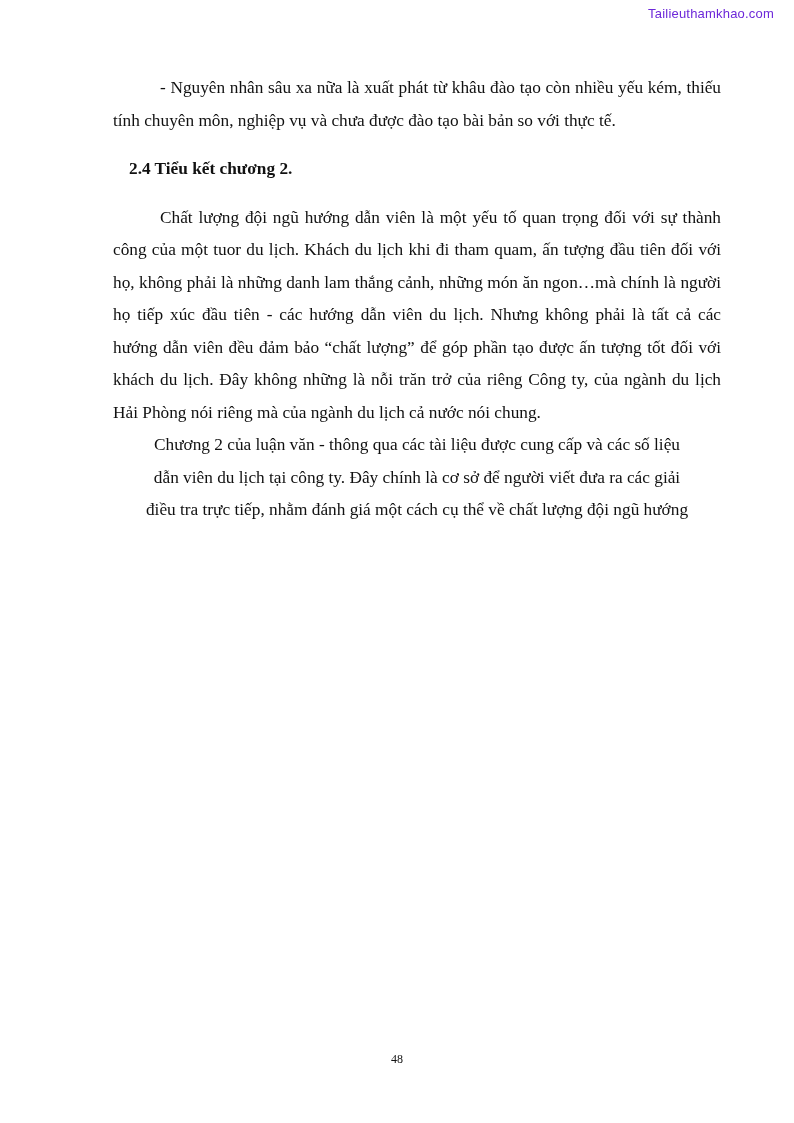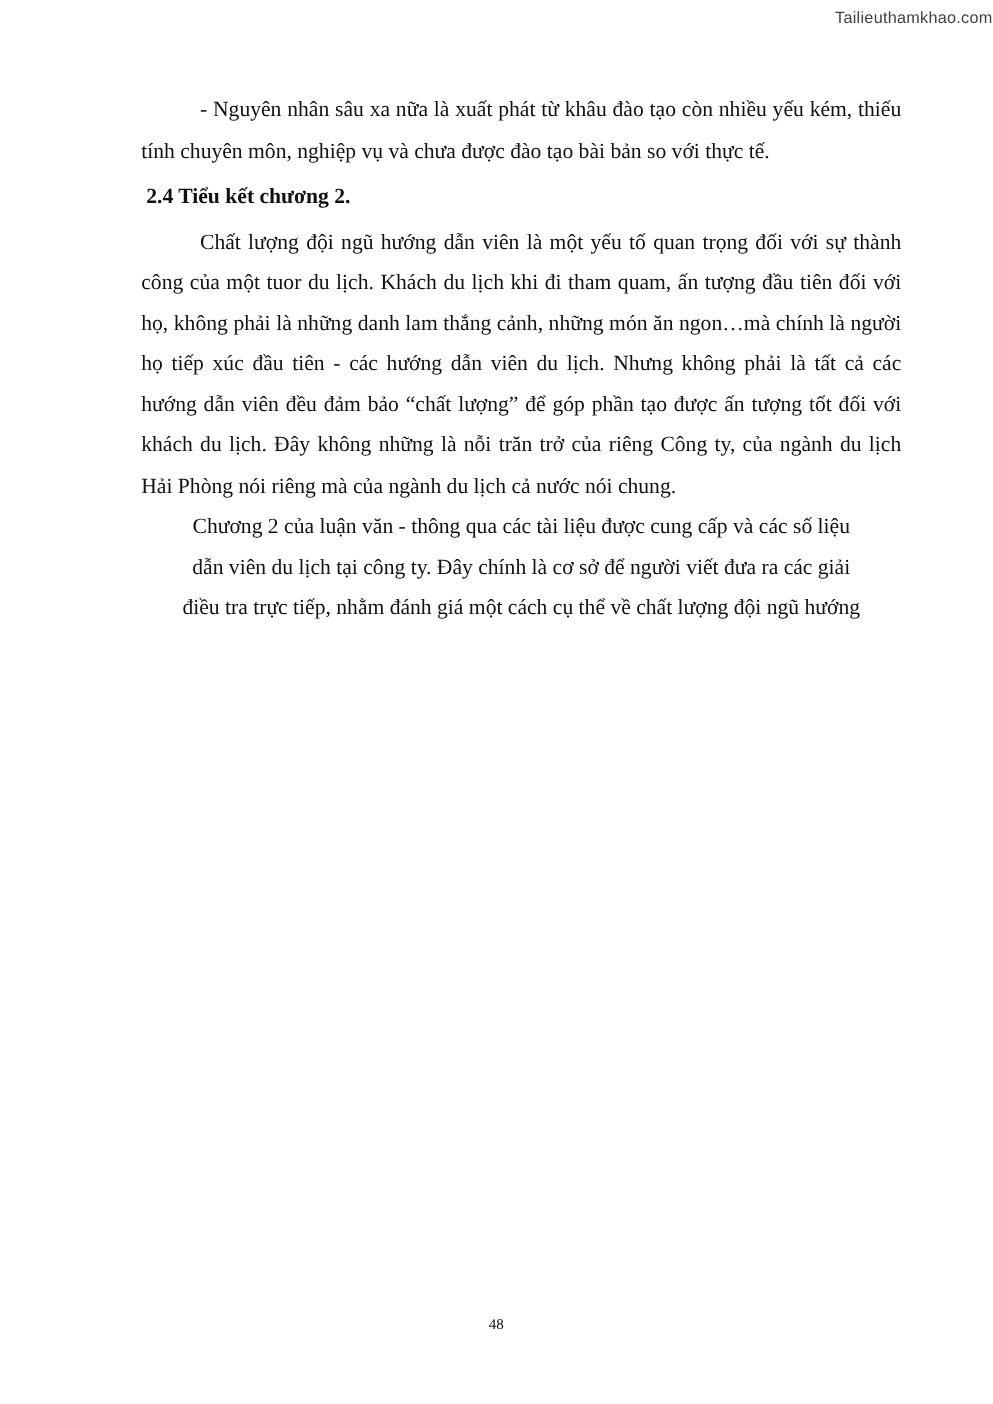--- a/index.html
+++ b/index.html
@@ -1,23 +1,23 @@
 <!DOCTYPE html>
 <html><head>
 <meta charset="utf-8">
 <style>
   html, body { margin: 0; padding: 0; background: #ffffff; }
   body { width: 794px; height: 1123px; position: relative; overflow: hidden;
          font-family: "Liberation Serif", serif; color: #111; }
-  .watermark { position: absolute; top: 6px; right: 0; font-family: "Liberation Sans", sans-serif;
-               font-size: 13px; color: #404040; letter-spacing: 0.2px; }
+  .watermark { position: absolute; top: 6px; right: 20px; font-family: "Liberation Sans", sans-serif;
+               font-size: 13px; color: #6d28d9; letter-spacing: 0.2px; }
   .page { position: absolute; left: 113px; width: 608px; top: 72px; font-size: 17.3px; line-height: 32.5px; }
   .p { margin: 0; text-align: justify; text-align-last: left; }
   .indent { text-indent: 47px; }
-  .heading { font-weight: bold; margin: 4px; }
+  .heading { font-weight: bold; margin: 16px; }
   .center { text-align: left; text-align-last: center; margin: 0; }
   .pagenum { position: absolute; top: 1052px; left: 0; width: 794px; text-align: center; font-size: 12px; }
 </style>
 </head>
 <body>
 
 <div class="watermark">Tailieuthamkhao.com</div>
 
 <div class="page">
   <p class="p indent">- Nguyên nhân sâu xa nữa là xuất phát từ khâu đào tạo còn nhiều yếu kém, thiếu tính chuyên môn, nghiệp vụ và chưa được đào tạo bài bản so với thực tế.</p>

